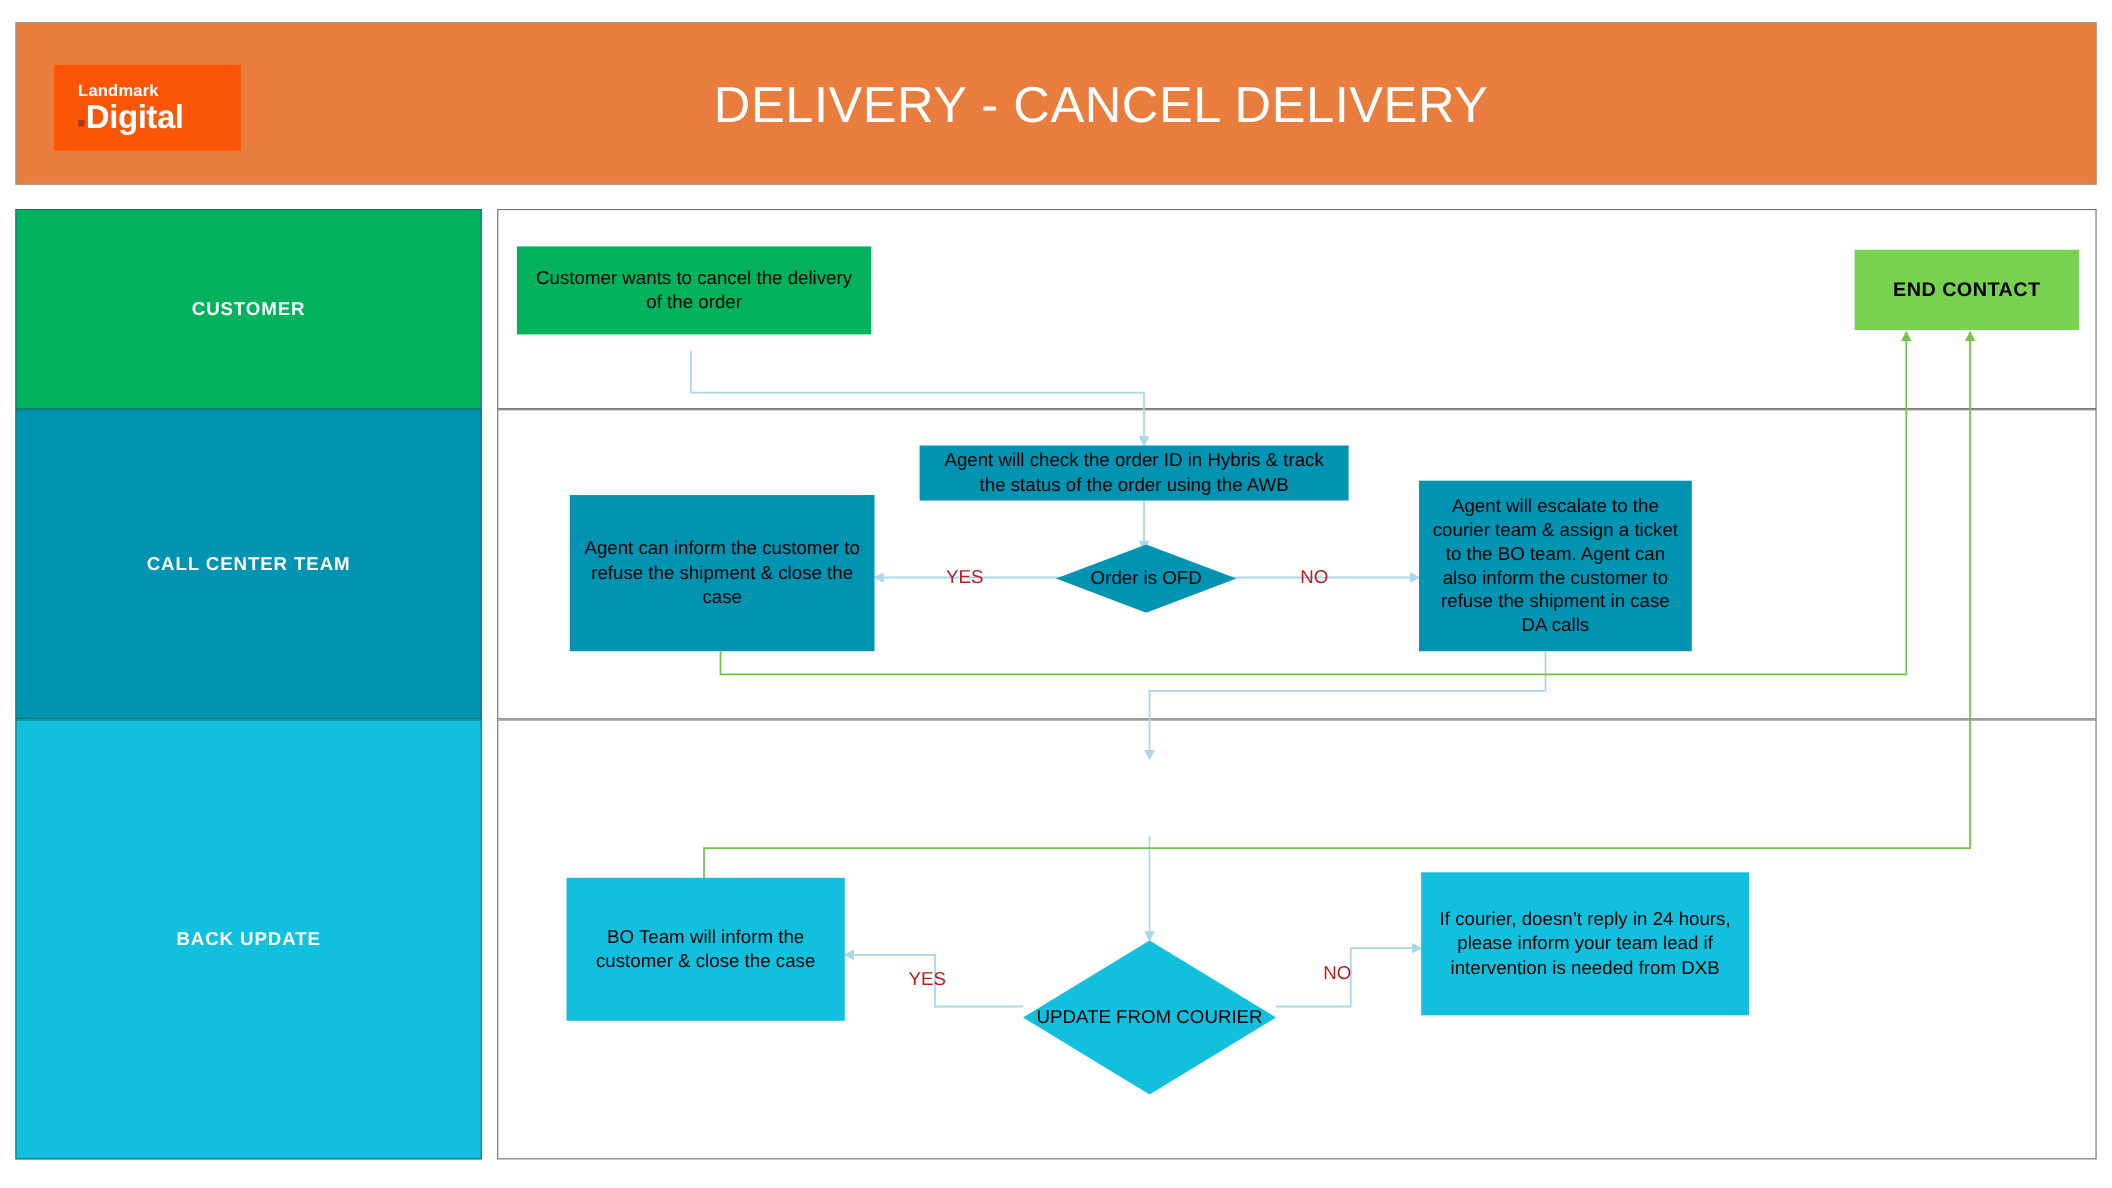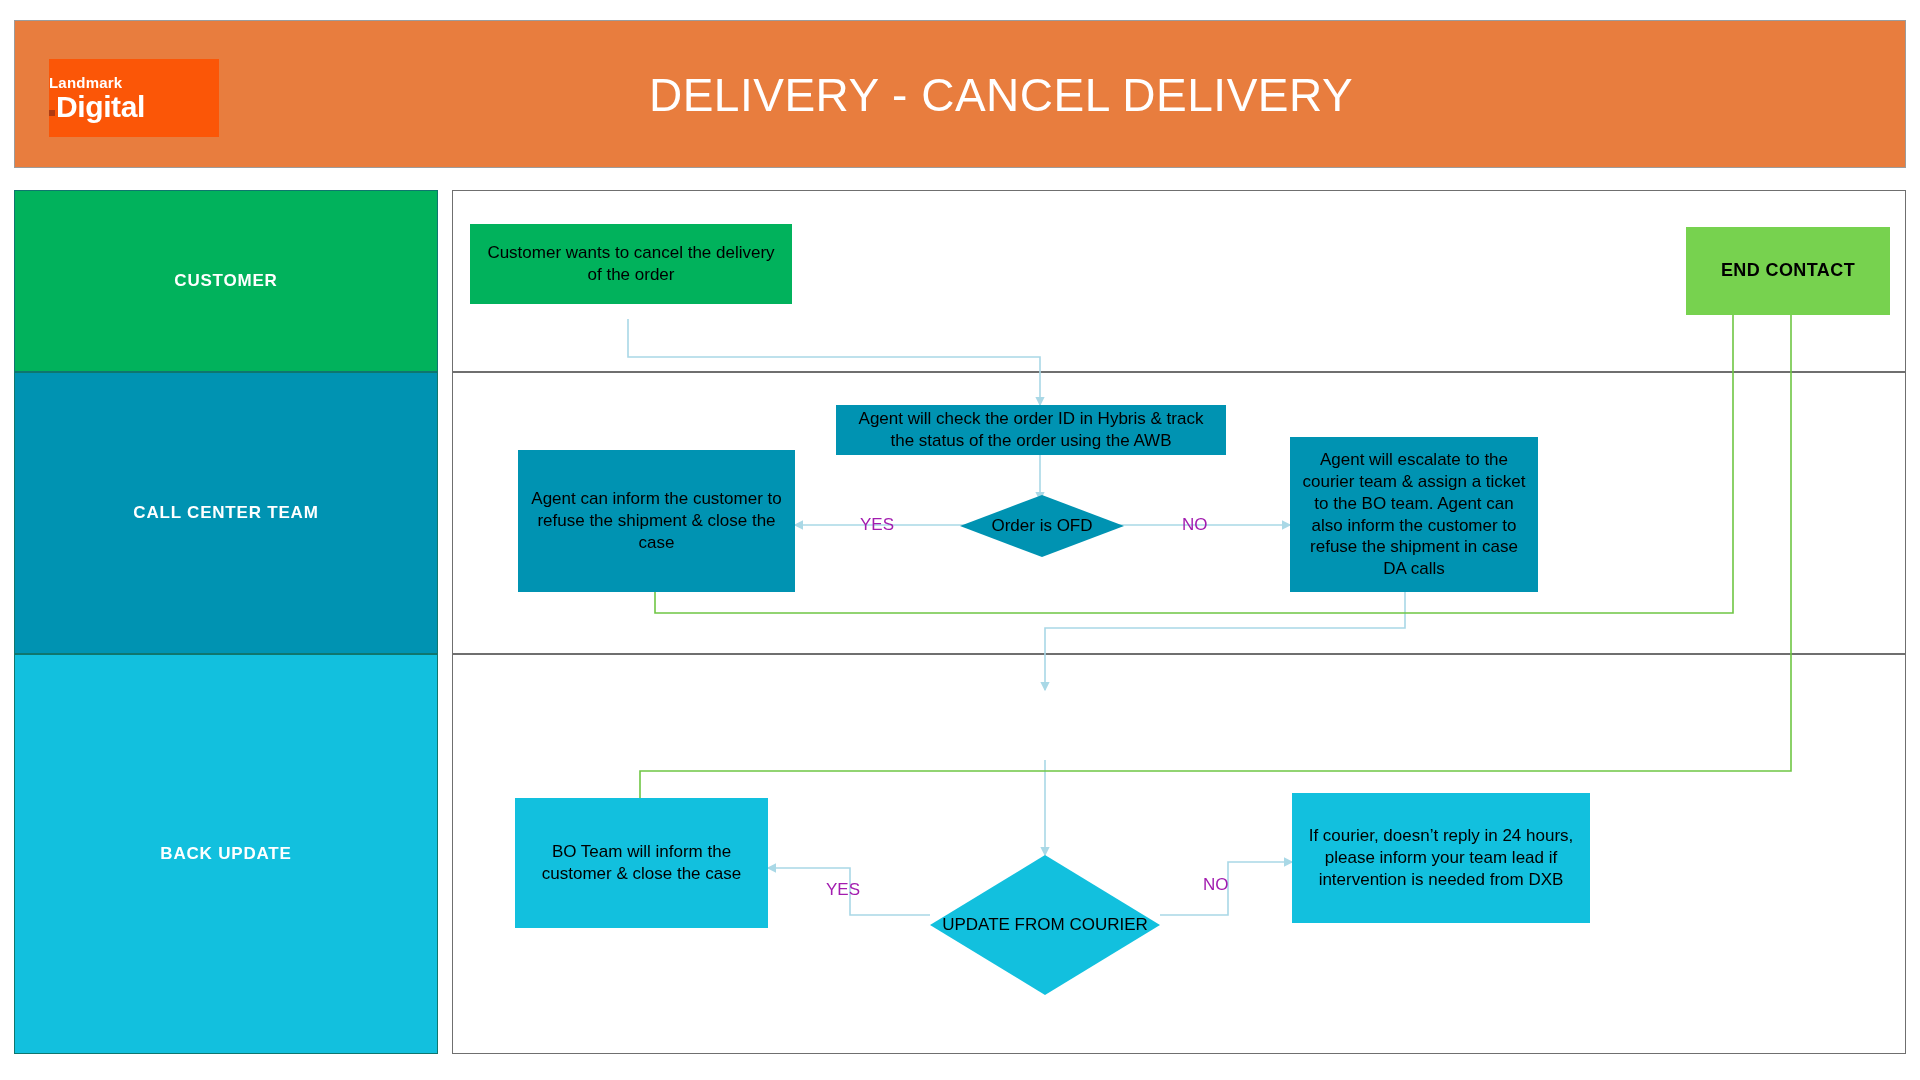--- a/index.html
+++ b/index.html
@@ -34,20 +34,21 @@
     position: absolute;
     left: 34px;
     top: 38px;
     width: 170px;
     height: 78px;
     background: #fb5607;
     display: flex;
     flex-direction: column;
     align-items: flex-start;
     justify-content: center;
+    padding-left: 22px;
     box-sizing: border-box;
   }
   .logo-top {
     color: #ffffff;
     font-size: 15px;
     font-weight: 600;
     letter-spacing: 0.2px;
     line-height: 1;
     margin-bottom: 2px;
   }
@@ -158,21 +159,21 @@
     justify-content: center;
     text-align: center;
     color: #000000;
     font-size: 17px;
     line-height: 1.28;
   }
 
   
   .edge-label {
     position: absolute;
-    color: #a21caf;
+    color: #b91c1c;
     font-size: 17px;
     z-index: 6;
     background: transparent;
   }
 
   
   #connectors {
     position: absolute;
     left: 0; top: 0;
     width: 1920px;
@@ -242,21 +243,21 @@
       <path d="M 655,592 L 655,613 L 1733,613 L 1733,302" marker-end="url(#arrow-term)"></path>
 
       <path d="M 640,798 L 640,771 L 1791,771 L 1791,302" marker-end="url(#arrow-term)"></path>
     </g>
   </svg>
 
   <div class="node node-green" style="left:470px; top:224px; width:322px; height:80px;">
     <span>Customer wants to cancel the delivery of the order</span>
   </div>
 
-  <div class="node node-ltgreen" style="left:1686px; top:227px; width:204px; height:88px;">
+  <div class="node node-ltgreen" style="left:1686px; top:227px; width:204px; height:73px;">
     <span>END CONTACT</span>
   </div>
 
   <div class="node node-teal" style="left:836px; top:405px; width:390px; height:50px;">
     <span>Agent will check the order ID in Hybris &amp; track the status of the order using the AWB</span>
   </div>
 
   <div class="node node-teal" style="left:518px; top:450px; width:277px; height:142px;">
     <span>Agent can inform the customer to refuse the shipment  &amp; close the case</span>
   </div>

